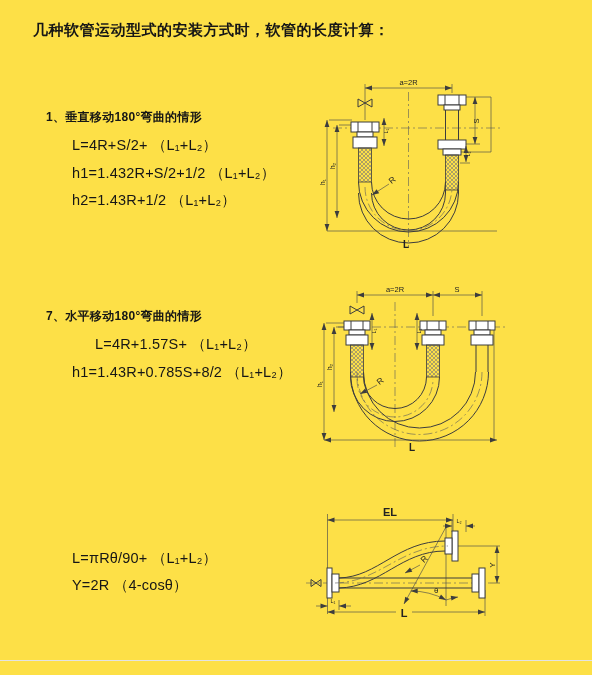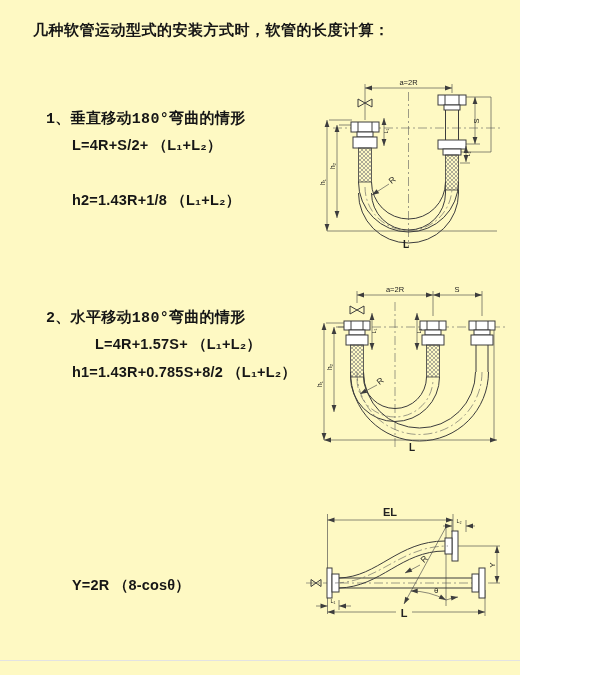--- a/index.html
+++ b/index.html
@@ -1,45 +1,47 @@
 <!DOCTYPE html>
 <html><head>
 <meta charset="utf-8">
 <style>
   html,body{margin:0;padding:0;background:#fff;}
-  .page{position:relative;width:520px;height:675px;background:#fef9c3;overflow:hidden;
+  .page{position:relative;width:592px;height:675px;background:#fde047;overflow:hidden;
         font-family:"Liberation Sans",sans-serif;color:#161616;}
   .doc-title{position:absolute;left:33px;top:21px;font-size:15px;font-weight:bold;letter-spacing:.5px;}
-  .sec-heading{position:absolute;font-size:15px;font-weight:bold;letter-spacing:.3px;font-family:Liberation Mono, monospace;}
-  .formula{position:absolute;font-size:14.5px;letter-spacing:.2px;font-weight:bold;}
+  .sec-heading{position:absolute;font-size:12px;font-weight:bold;letter-spacing:.3px;}
+  .formula{position:absolute;font-size:14.5px;letter-spacing:.2px;}
   .diagram{position:absolute;}
   svg{font-family:"Liberation Sans",sans-serif;}
   .ln{stroke:#3d3d3d;stroke-width:1;fill:none;}
   .thin{stroke:#4a4a4a;stroke-width:.65;fill:none;}
   .cl{stroke:#5a5a5a;stroke-width:.6;fill:none;stroke-dasharray:9 3 2 3;}
   .fit{stroke:#3d3d3d;stroke-width:1;fill:#ffffff;}
   .dimtxt{fill:#222;}
   .bottom-rule{position:absolute;left:0;top:660px;width:600px;height:1px;background:#e3e3e3;}
 </style>
 </head>
 <body>
 
 <div class="page">
 
   <div class="doc-title">几种软管运动型式的安装方式时，软管的长度计算：</div>
 
   <div class="sec-heading" style="left:46px;top:109px;">1、垂直移动180°弯曲的情形</div>
   <div class="formula" style="left:72px;top:136px;">L=4R+S/2+ （L₁+L₂）</div>
-  <div class="formula" style="left:72px;top:191px;">h2=1.43R+1/8 （L₁+L₂）</div>
-
-  <div class="sec-heading" style="left:46px;top:308px;">2、水平移动180°弯曲的情形</div>
+  <div class="formula" style="left:72px;top:164px;">h1=1.432R+S/2+1/2 （L₁+L₂）</div>
+  <div class="formula" style="left:72px;top:191px;">h2=1.43R+1/2 （L₁+L₂）</div>
+
+  <div class="sec-heading" style="left:46px;top:308px;">7、水平移动180°弯曲的情形</div>
   <div class="formula" style="left:72px;top:335px;margin-left:23px;">L=4R+1.57S+ （L₁+L₂）</div>
   <div class="formula" style="left:72px;top:363px;">h1=1.43R+0.785S+8/2 （L₁+L₂）</div>
 
-  <div class="formula" style="left:72px;top:576px;">Y=2R （8-cosθ）</div>
+  <div class="formula" style="left:72px;top:549px;">L=πRθ/90+ （L₁+L₂）</div>
+  <div class="formula" style="left:72px;top:576px;">Y=2R （4-cosθ）</div>
 
   <svg class="diagram" style="left:313px;top:76px;" width="278" height="178" viewBox="313 76 278 178">
     <defs>
       <marker id="ar1" viewBox="0 0 8 6" markerWidth="8" markerHeight="6" refX="7.5" refY="3" orient="auto-start-reverse" markerUnits="userSpaceOnUse">
         <path d="M0.5,0.6 L7.5,3 L0.5,5.4 z" fill="#3d3d3d"></path>
       </marker>
       <pattern id="hp1" width="4" height="4" patternUnits="userSpaceOnUse">
         <path d="M0,0 L4,4 M4,0 L0,4" stroke="#777" stroke-width="0.6"></path>
       </pattern>
     </defs>

